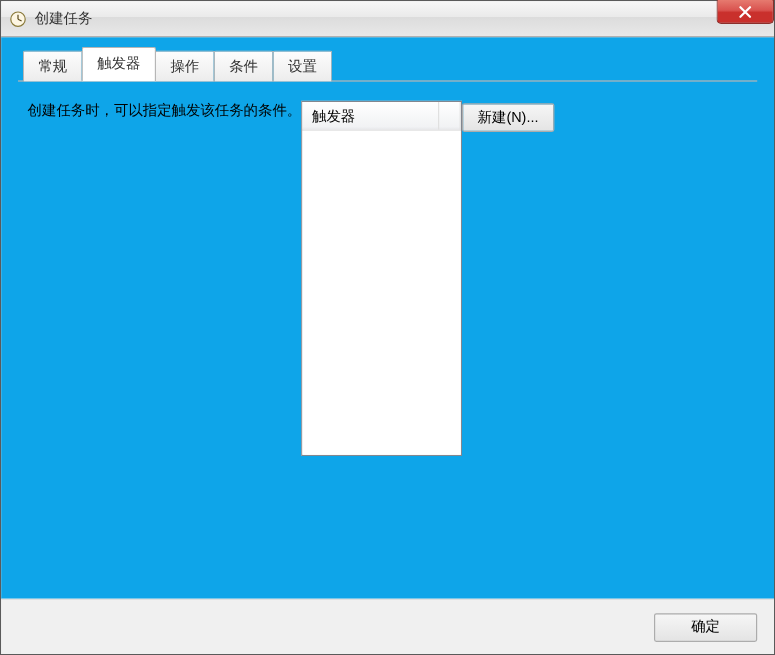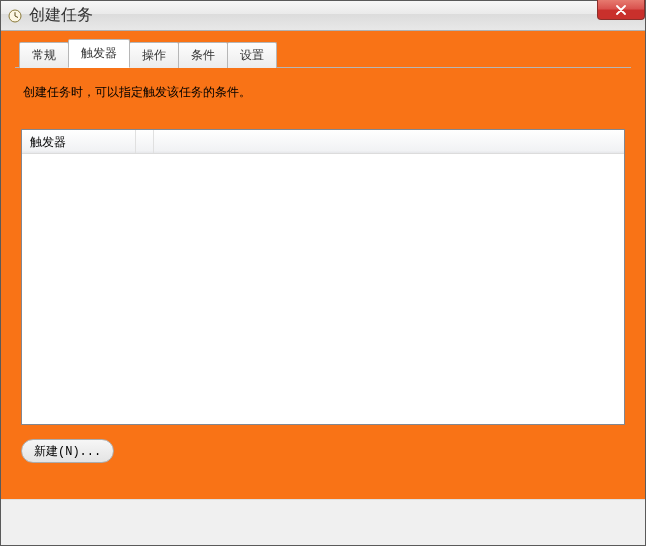--- a/index.html
+++ b/index.html
@@ -32,21 +32,21 @@
   }
   .titlebar .icon {
     width: 16px;
     height: 16px;
     margin-right: 6px;
     display: flex;
     align-items: center;
     justify-content: center;
   }
   .titlebar .title {
-    font-size: 16px;
+    font-size: 12px;
     color: #333;
   }
   .close-btn {
     position: absolute;
     right: 0;
     top: -1px;
     width: 48px;
     height: 20px;
     background: linear-gradient(to bottom, #e67a6f 0%, #d9534f 45%, #c9302c 55%, #c9302c 100%);
     border: 1px solid #8b2e2a;
@@ -54,25 +54,24 @@
     border-bottom-left-radius: 4px;
     border-bottom-right-radius: 4px;
     display: flex;
     align-items: center;
     justify-content: center;
     cursor: pointer;
   }
   .close-btn svg { display: block; }
   .content {
     flex: 1;
-    background: #f97316;
+    background: #0ea5e9;
     padding: 12px 14px 14px 14px;
     display: flex;
     flex-direction: column;
-    font-family: Liberation Mono, monospace;
   }
   .tabs {
     display: flex;
     align-items: flex-end;
     border-bottom: 1px solid #b6b6b6;
     padding-left: 4px;
     height: 25px;
   }
   .tab {
     padding: 4px 12px;
@@ -94,21 +93,21 @@
     padding-top: 5px;
     padding-bottom: 5px;
     top: 1px;
     z-index: 2;
   }
   .tab + .tab { margin-left: -1px; }
   .tab-panel {
     flex: 1;
     padding: 16px 6px 0 6px;
     display: flex;
-    flex-direction: column;
+    flex-direction: row;
   }
   .desc {
     font-size: 12px;
     color: #000;
     margin-bottom: 28px;
     margin-left: 2px;
   }
   .list-frame {
     border: 1px solid #828790;
     background: #fff;
@@ -144,21 +143,21 @@
   }
   .btn {
     min-width: 74px;
     height: 24px;
     padding: 3px 12px;
     border: 1px solid #acacac;
     background: linear-gradient(to bottom, #f6f6f6, #e4e4e4);
     font-size: 12px;
     color: #000;
     cursor: pointer;
-    border-radius: 12px;
+    border-radius: 2px;
     display: inline-flex;
     align-items: center;
     justify-content: center;
     font-family: inherit;
   }
   .btn:disabled, .btn.disabled {
     color: #888;
     cursor: default;
   }
   .footer {
@@ -221,15 +220,16 @@
 
       <div class="action-row">
         <button class="btn">新建(N)...</button>
       </div>
 
     </div>
 
   </div>
 
   <div class="footer">
+    <button class="btn">确定</button>
   </div>
 
 </div>
 
 </body></html>

